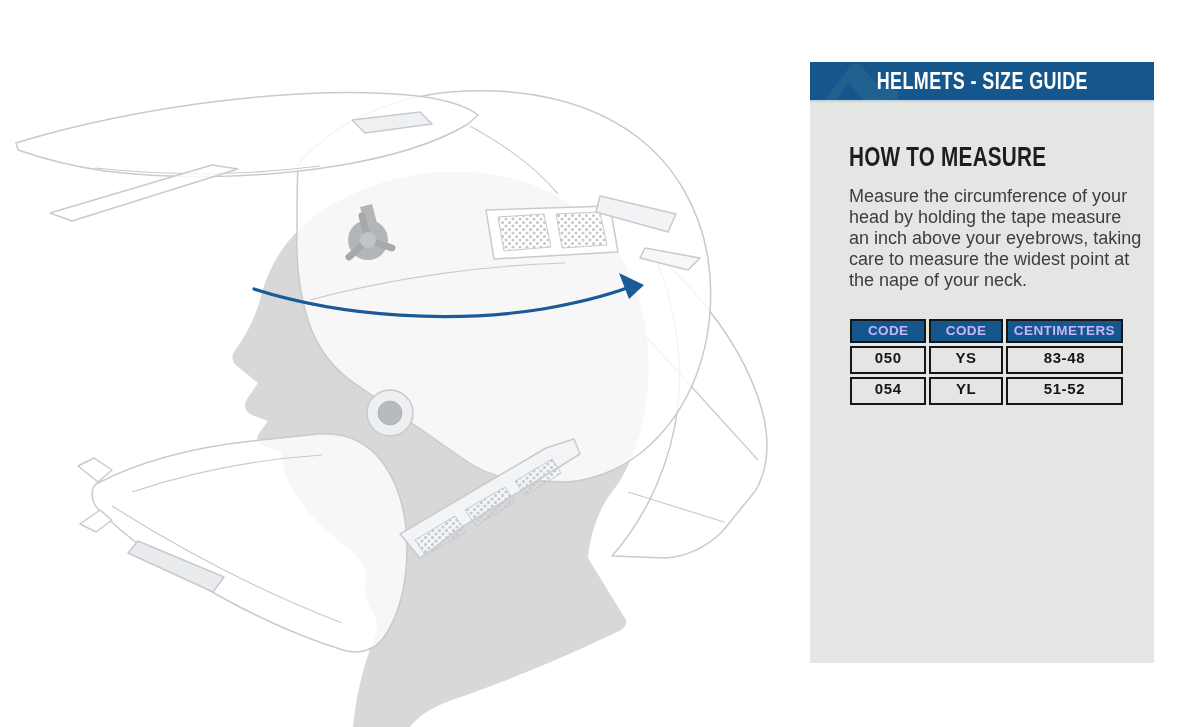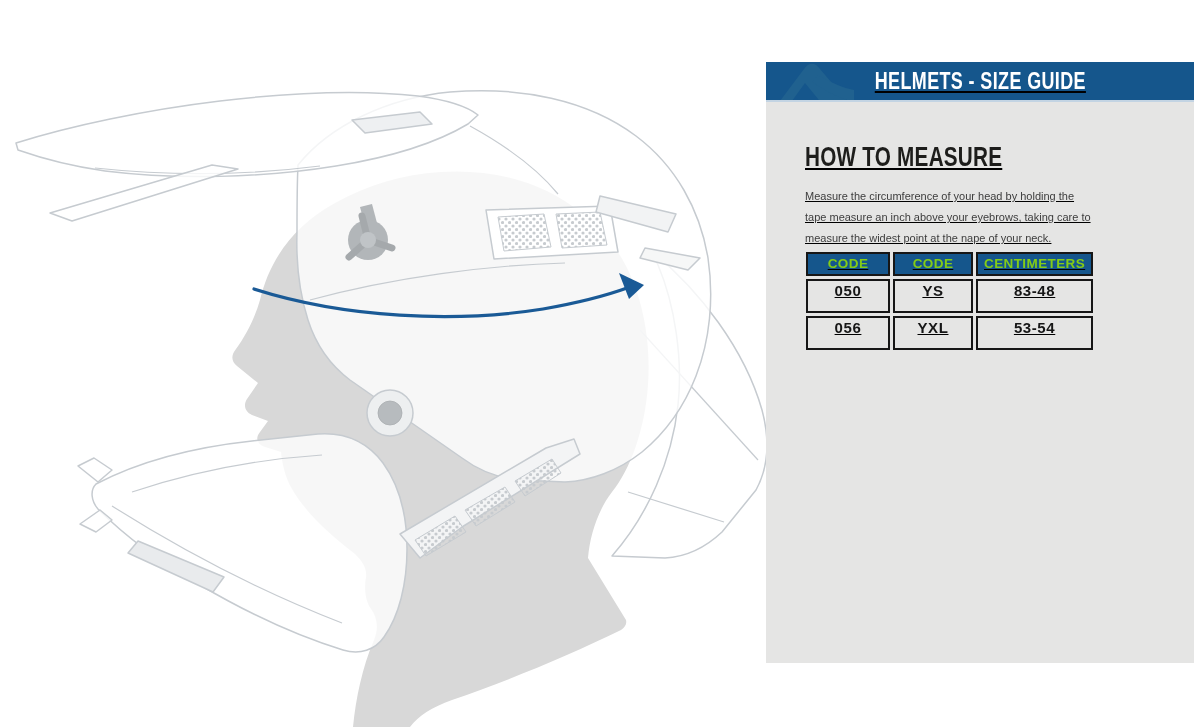--- a/index.html
+++ b/index.html
@@ -16,24 +16,23 @@
   
   .illustration {
     position: absolute;
     left: 0; top: 0;
     width: 780px; height: 727px;
   }
 
   
   .panel {
     position: absolute;
-    left: 766px; top: 62px;
-    width: 428px; height: 601px;
+    left: 810px; top: 62px;
+    width: 344px; height: 601px;
     background: #e5e5e4;
-    text-decoration: underline;
   }
   .panel-header {
     position: relative;
     height: 40px;
     background: #15568c;
     border-bottom: 2px solid #c3d4e3;
     display: flex;
     align-items: center;
     justify-content: center;
     overflow: hidden;
@@ -61,47 +60,48 @@
     font-weight: bold;
     color: #1d1d1b;
     letter-spacing: 0.3px;
     transform: scaleX(0.74);
     transform-origin: left center;
     white-space: nowrap;
     margin-bottom: 13px;
   }
   .section-body {
     width: 293px;
-    font-size: 11px;
+    font-size: 18px;
     line-height: 21px;
     color: #3d3d3d;
+    margin-bottom: 25px;
   }
   table.size-table {
     border-collapse: separate;
     border-spacing: 3px;
     margin-left: -2px;
   }
   table.size-table th {
     background: #15568c;
-    color: #84cc16;
+    color: #c4b5fd;
     font-size: 13.5px;
     font-weight: bold;
     letter-spacing: 0.4px;
     border: 2px solid #161616;
     padding: 2px 6px 3px;
     text-align: center;
   }
   table.size-table td {
     border: 2px solid #161616;
     color: #161616;
     font-size: 15px;
     font-weight: bold;
     letter-spacing: 0.6px;
     text-align: center;
-    padding: 1px 0 12px;
+    padding: 1px 0 6px;
   }
   table.size-table .col-code { width: 84px; }
   table.size-table .col-size { width: 80px; }
   table.size-table .col-cm   { width: 106px; }
 </style>
 </head>
 <body>
 
 <div class="stage">
 
@@ -236,21 +236,21 @@
             <th class="col-cm">CENTIMETERS</th>
           </tr>
         </thead>
         <tbody>
           <tr>
             <td>050</td>
             <td>YS</td>
             <td>83-48</td>
           </tr>
           <tr>
-            <td>056</td>
-            <td>YXL</td>
-            <td>53-54</td>
+            <td>054</td>
+            <td>YL</td>
+            <td>51-52</td>
           </tr>
         </tbody>
       </table>
     </div>
   </div>
 </div>
 
 </body></html>

